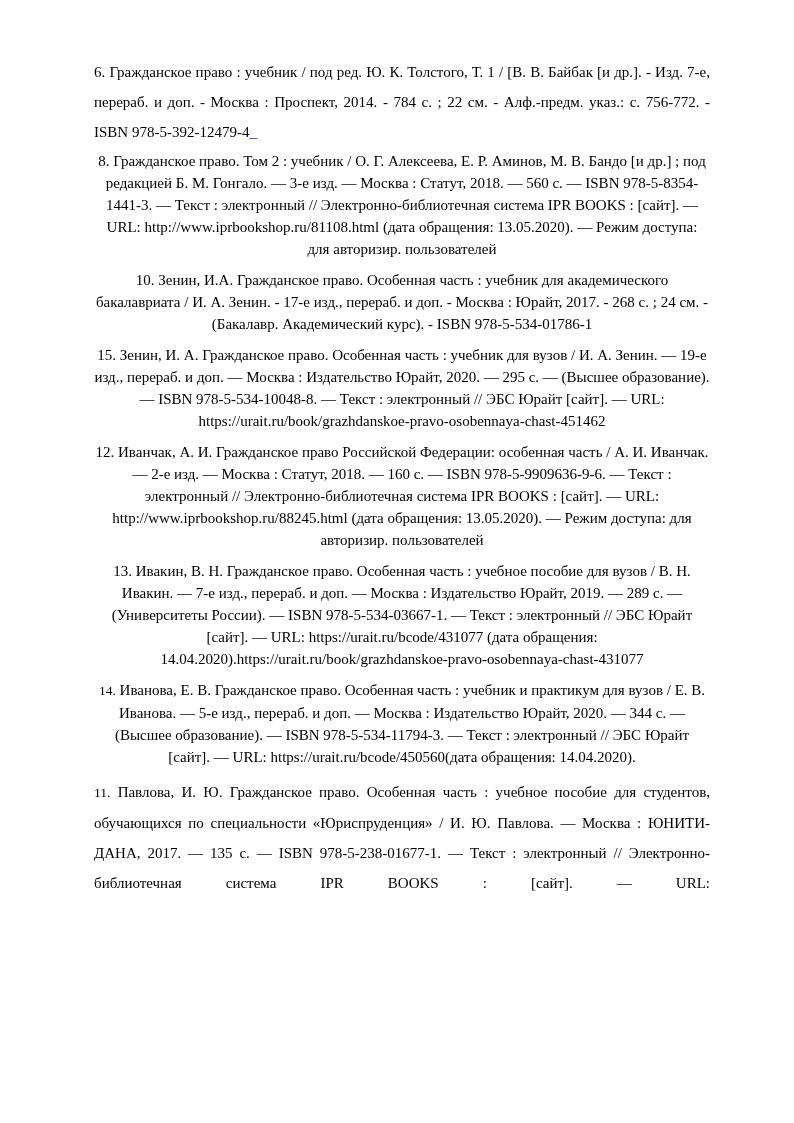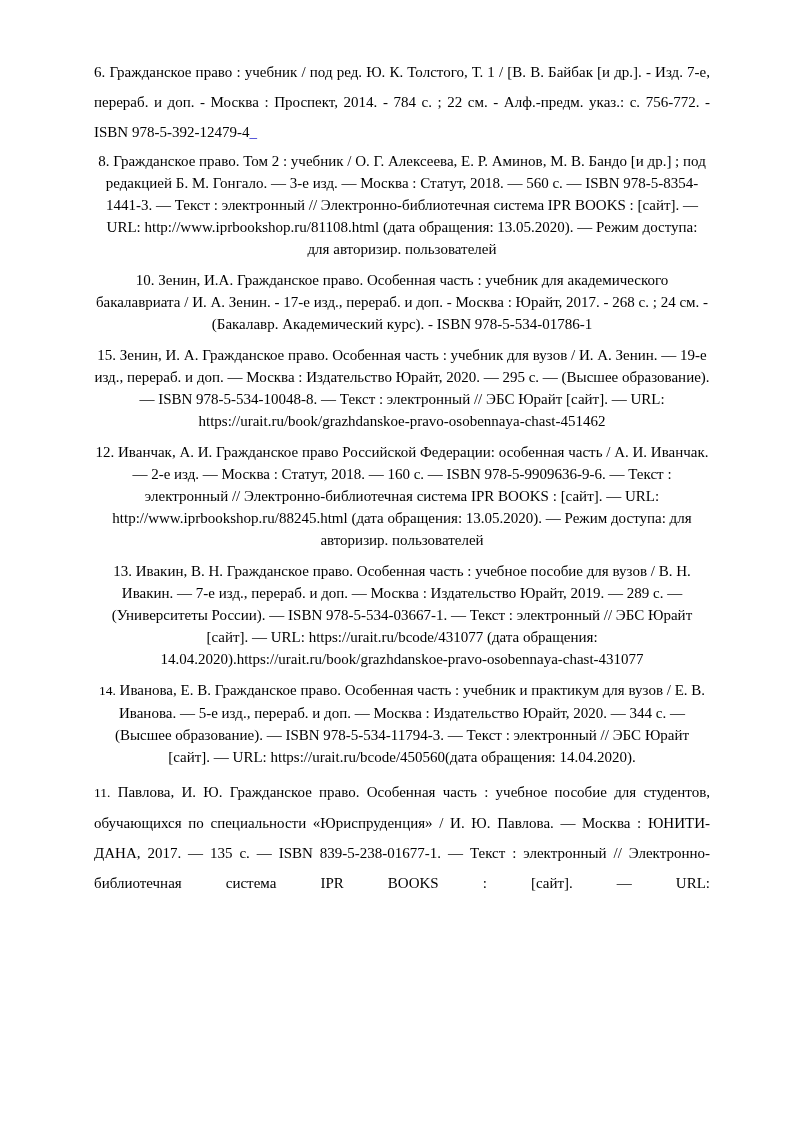--- a/index.html
+++ b/index.html
@@ -54,17 +54,17 @@
   <p class="entry"><span>10.</span> <span>Зенин, И.А. Гражданское право. Особенная часть : учебник для академического бакалавриата / И. А. Зенин. - 17-е изд., перераб. и доп. - Москва : Юрайт, 2017. - 268 с. ; 24 см. - (Бакалавр. Академический курс). - ISBN 978-5-534-01786-1</span></p>
 
   <p class="entry"><span>15.</span> <span>Зенин, И. А.  Гражданское право. Особенная часть : учебник для вузов / И. А. Зенин. — 19-е изд., перераб. и доп. — Москва : Издательство Юрайт, 2020. — 295 с. — (Высшее образование). — ISBN 978-5-534-10048-8. — Текст : электронный // ЭБС Юрайт [сайт]. — URL: https://urait.ru/book/grazhdanskoe-pravo-osobennaya-chast-451462</span></p>
 
   <p class="entry"><span>12.</span> <span>Иванчак, А. И. Гражданское право Российской Федерации: особенная часть / А. И. Иванчак. — 2-е изд. — Москва : Статут, 2018. — 160 с. — ISBN 978-5-9909636-9-6. — Текст : электронный // Электронно-библиотечная система IPR BOOKS : [сайт]. — URL: http://www.iprbookshop.ru/88245.html (дата обращения: 13.05.2020). — Режим доступа: для авторизир. пользователей</span></p>
 
   <p class="entry"><span>13.</span> <span>Ивакин, В. Н.  Гражданское право. Особенная часть : учебное пособие для вузов / В. Н. Ивакин. — 7-е изд., перераб. и доп. — Москва : Издательство Юрайт, 2019. — 289 с. — (Университеты России). — ISBN 978-5-534-03667-1. — Текст : электронный // ЭБС Юрайт [сайт]. — URL: https://urait.ru/bcode/431077 (дата обращения: 14.04.2020).https://urait.ru/book/grazhdanskoe-pravo-osobennaya-chast-431077</span></p>
 
   <p class="entry gap-after"><span class="num-sm">14.</span> <span>Иванова, Е. В.  Гражданское право. Особенная часть : учебник и практикум для вузов / Е. В. Иванова. — 5-е изд., перераб. и доп. — Москва : Издательство Юрайт, 2020. — 344 с. — (Высшее образование). — ISBN 978-5-534-11794-3. — Текст : электронный // ЭБС Юрайт [сайт]. — URL: https://urait.ru/bcode/450560(дата обращения: 14.04.2020).</span></p>
 
-  <p class="entry spaced full-justify"><span class="num-sm">11.</span> <span>Павлова, И. Ю. Гражданское право. Особенная часть : учебное пособие для студентов, обучающихся по специальности «Юриспруденция» / И. Ю. Павлова. — Москва : ЮНИТИ-ДАНА, 2017. — 135 с. — ISBN 839-5-238-01677-1. — Текст : электронный // Электронно-библиотечная система IPR BOOKS : [сайт]. — URL:</span></p>
+  <p class="entry spaced full-justify"><span class="num-sm">11.</span> <span>Павлова, И. Ю. Гражданское право. Особенная часть : учебное пособие для студентов, обучающихся по специальности «Юриспруденция» / И. Ю. Павлова. — Москва : ЮНИТИ-ДАНА, 2017. — 135 с. — ISBN 978-5-238-01677-1. — Текст : электронный // Электронно-библиотечная система IPR BOOKS : [сайт]. — URL:</span></p>
 
   <div class="page-number">65</div>
 
 </div>
 
 </body></html>

